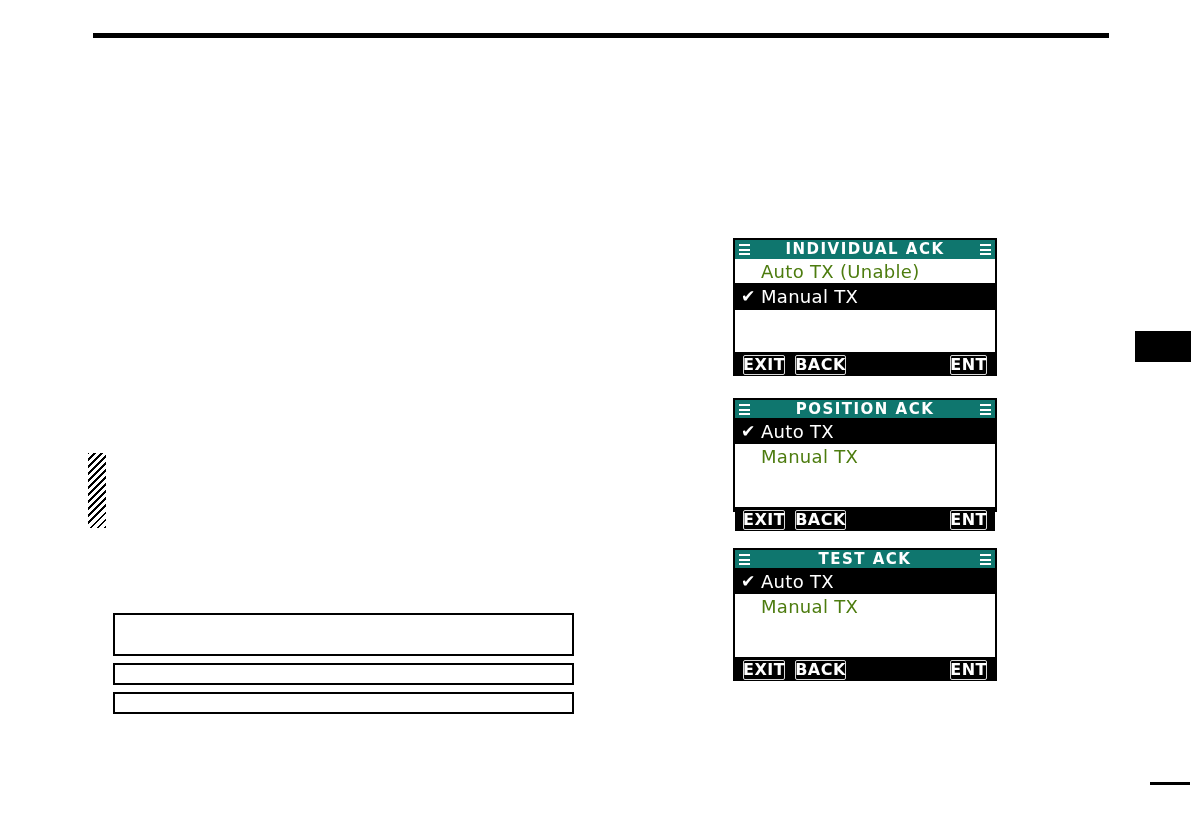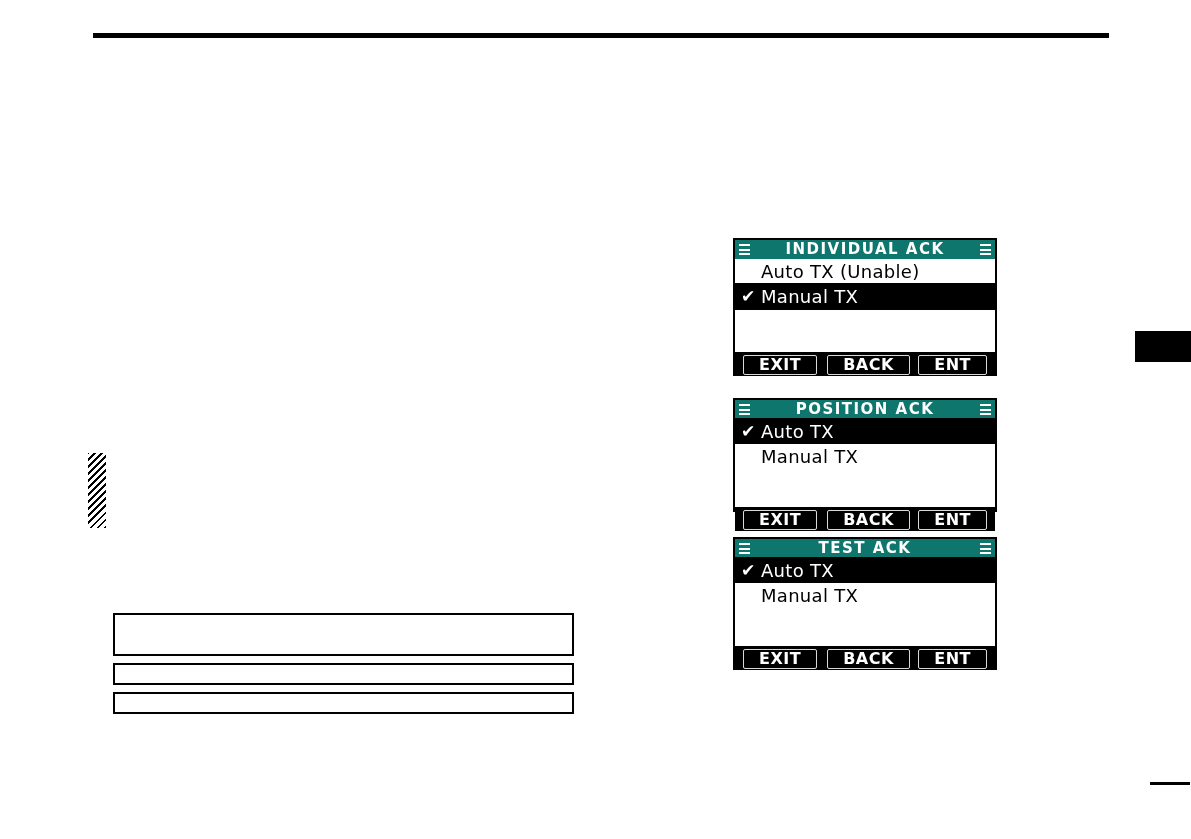--- a/index.html
+++ b/index.html
@@ -77,21 +77,21 @@
     left: 733px;
     width: 264px;
     background: #ffffff;
     border: 2px solid #000000;
     box-sizing: border-box;
     font-family: "DejaVu Sans", sans-serif;
     -webkit-font-smoothing: none;
   }
   .lcd-1 { top: 238px; height: 138px; }
   .lcd-2 { top: 398px; height: 114px; }
-  .lcd-3 { top: 537px; height: 133px; }
+  .lcd-3 { top: 548px; height: 133px; }
 
   
   .lcd-titlebar {
     position: relative;
     height: 19px;
     background: #0f766e;
     color: #ffffff;
     display: flex;
     align-items: center;
     justify-content: center;
@@ -132,21 +132,21 @@
   .lcd-1 .lcd-list { height: 93px; }
   .lcd-2 .lcd-list { height: 88px; }
   .lcd-3 .lcd-list { height: 88px; }
 
   .lcd-row {
     position: relative;
     height: 25px;
     display: flex;
     align-items: center;
     background: #ffffff;
-    color: #000000;
+    color: #4d7c0f;
     box-sizing: border-box;
   }
   .lcd-row.selected {
     background: #000000;
     color: #ffffff;
     outline: 1px solid #000000;
   }
   .lcd-check {
     width: 26px;
     flex: 0 0 26px;
@@ -169,21 +169,21 @@
     background: #000000;
     display: flex;
     align-items: center;
   }
   .softkey {
     color: #ffffff;
     font-size: 16px;
     font-weight: bold;
     letter-spacing: 0.5px;
     line-height: 22px;
-    padding: 0 16px;
+    padding: 0 0;
     white-space: nowrap;
     position: relative;
   }
   .softkey.k-exit { margin-left: 8px; }
   .softkey.k-back { margin-left: 10px; }
   .softkey.k-ent  { margin-left: auto; margin-right: 8px; }
   .softkey::after {
     content: "";
     position: absolute;
     left: 0; right: 0; top: 1px; bottom: 1px;

